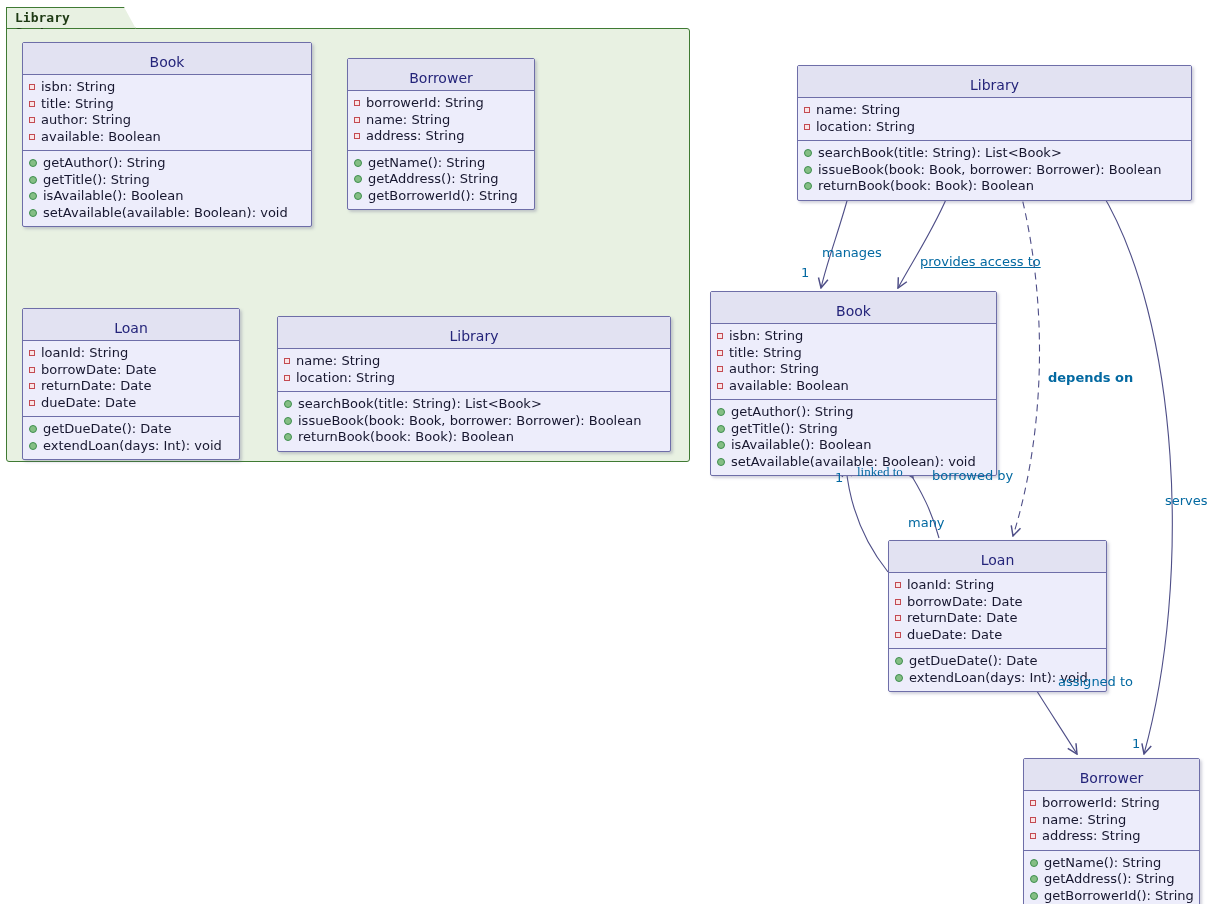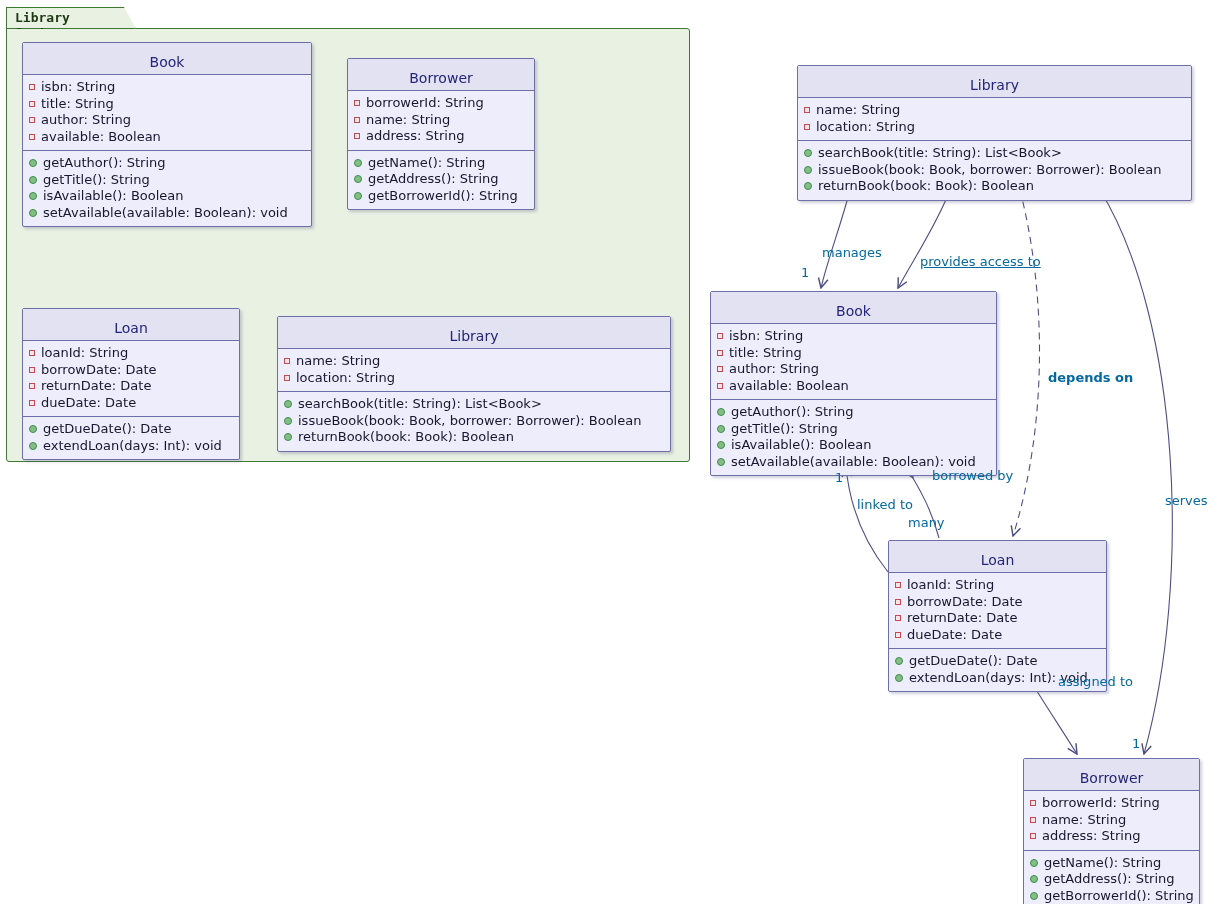--- a/index.html
+++ b/index.html
@@ -61,21 +61,21 @@
     <path class="wire" d="M 1100,190 C 1180,320 1192,580 1144,754" marker-end="url(#arrow)"></path>
     <path class="wire" d="M 888,572 C 864,542 850,508 846,467" marker-end="url(#arrow)"></path>
     <path class="wire" d="M 905,465 C 922,492 932,512 939,538" marker-start="url(#diamond)"></path>
     <path class="wire" d="M 1030,680 C 1046,706 1062,730 1077,754" marker-end="url(#arrow)"></path>
   </svg>
 
   <div class="edge-label" style="left:822px;top:245px;">manages</div>
   <div class="edge-mult" style="left:801px;top:265px;">1</div>
   <div class="edge-label" style="left:920px;top:254px;text-decoration:underline;">provides access to</div>
   <div class="edge-label" style="left:1048px;top:370px;font-weight:bold;">depends on</div>
-  <div class="edge-label" style="left:857px;top:497px;">linked to</div>
+  <div class="edge-label" style="left:857px;top:464px;font-family:Liberation Serif, serif;">linked to</div>
   <div class="edge-mult" style="left:835px;top:470px;">1</div>
   <div class="edge-label" style="left:932px;top:468px;">borrowed by</div>
   <div class="edge-mult" style="left:908px;top:515px;text-align:center;">many</div>
   <div class="edge-label" style="left:1165px;top:493px;text-align:center;">serves</div>
   <div class="edge-mult" style="left:1132px;top:736px;">1</div>
   <div class="edge-label" style="left:1058px;top:674px;">assigned to</div>
 
   <div class="cls" style="left:22px;top:42px;min-width:290px;">
     <div class="cls-title">Book</div>
     <div class="sec">

